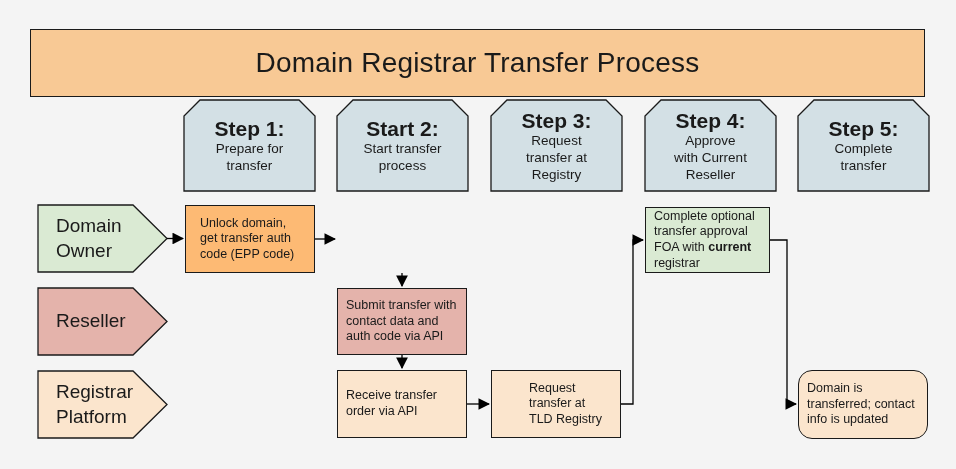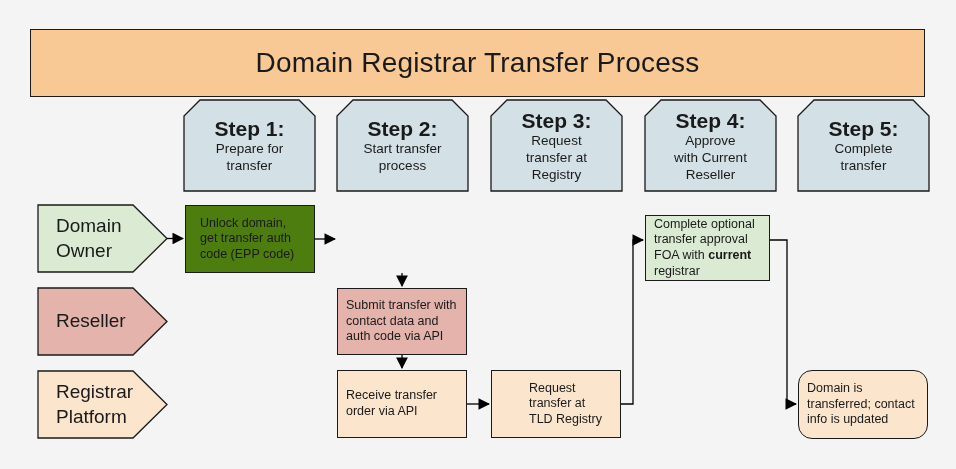--- a/index.html
+++ b/index.html
@@ -74,21 +74,21 @@
   <div class="title-banner" style="background-color: rgb(248, 201, 149);">
     <span>Domain Registrar Transfer Process</span>
   </div>
 
   <div class="step-text" style="left:184px">
     <div class="step-label">Step 1:</div>
     <div class="step-sub">Prepare for
 transfer</div>
   </div>
   <div class="step-text" style="left:337px">
-    <div class="step-label">Step 2:</div>
+    <div class="step-label">Start 2:</div>
     <div class="step-sub">Start transfer
 process</div>
   </div>
   <div class="step-text" style="left:491px">
     <div class="step-label">Step 3:</div>
     <div class="step-sub">Request
 transfer at
 Registry</div>
   </div>
   <div class="step-text" style="left:645px">
@@ -106,38 +106,38 @@
   <div class="lane-text" style="top:205px">
     <span>Domain Owner</span>
   </div>
   <div class="lane-text" style="top:288px">
     <span>Reseller</span>
   </div>
   <div class="lane-text" style="top:371px">
     <span>Registrar Platform</span>
   </div>
 
-  <div class="node" style="left: 185px; top: 205px; width: 130px; height: 68px; background-color: #4d7c0f; padding-left: 14px;">
+  <div class="node" style="left: 185px; top: 205px; width: 130px; height: 68px; background-color: #fdba74; padding-left: 14px;">
     <span>Unlock domain, get transfer auth code (EPP code)</span>
   </div>
 
 
   <div class="node" style="left: 337px; top: 288px; width: 130px; height: 67px; background-color: rgb(228, 179, 171); align-items: center;">
     <span>Submit transfer with contact data and auth code via API</span>
   </div>
 
   <div class="node" style="left: 337px; top: 370px; width: 130px; height: 68px; background-color: rgb(251, 229, 205);">
     <span>Receive transfer order via API</span>
   </div>
 
   <div class="node" style="left: 491px; top: 370px; width: 130px; height: 68px; background-color: rgb(251, 229, 205); padding-left: 37px;">
     <span>Request transfer at TLD Registry</span>
   </div>
 
-  <div class="node" style="left: 645px; top: 207px; width: 125px; height: 66px; background-color: rgb(218, 234, 211); margin-top: 8px;">
+  <div class="node" style="left: 645px; top: 207px; width: 125px; height: 66px; background-color: rgb(218, 234, 211);">
     <span><span>Complete optional transfer approval FOA with </span><b>current</b><span> registrar</span></span>
   </div>
 
   <div class="node" style="left: 798px; top: 370px; width: 130px; height: 69px; background-color: rgb(251, 229, 205); border-radius: 14px;">
     <span>Domain is transferred; contact info is updated</span>
   </div>
 
 </div>
 
 </body></html>

